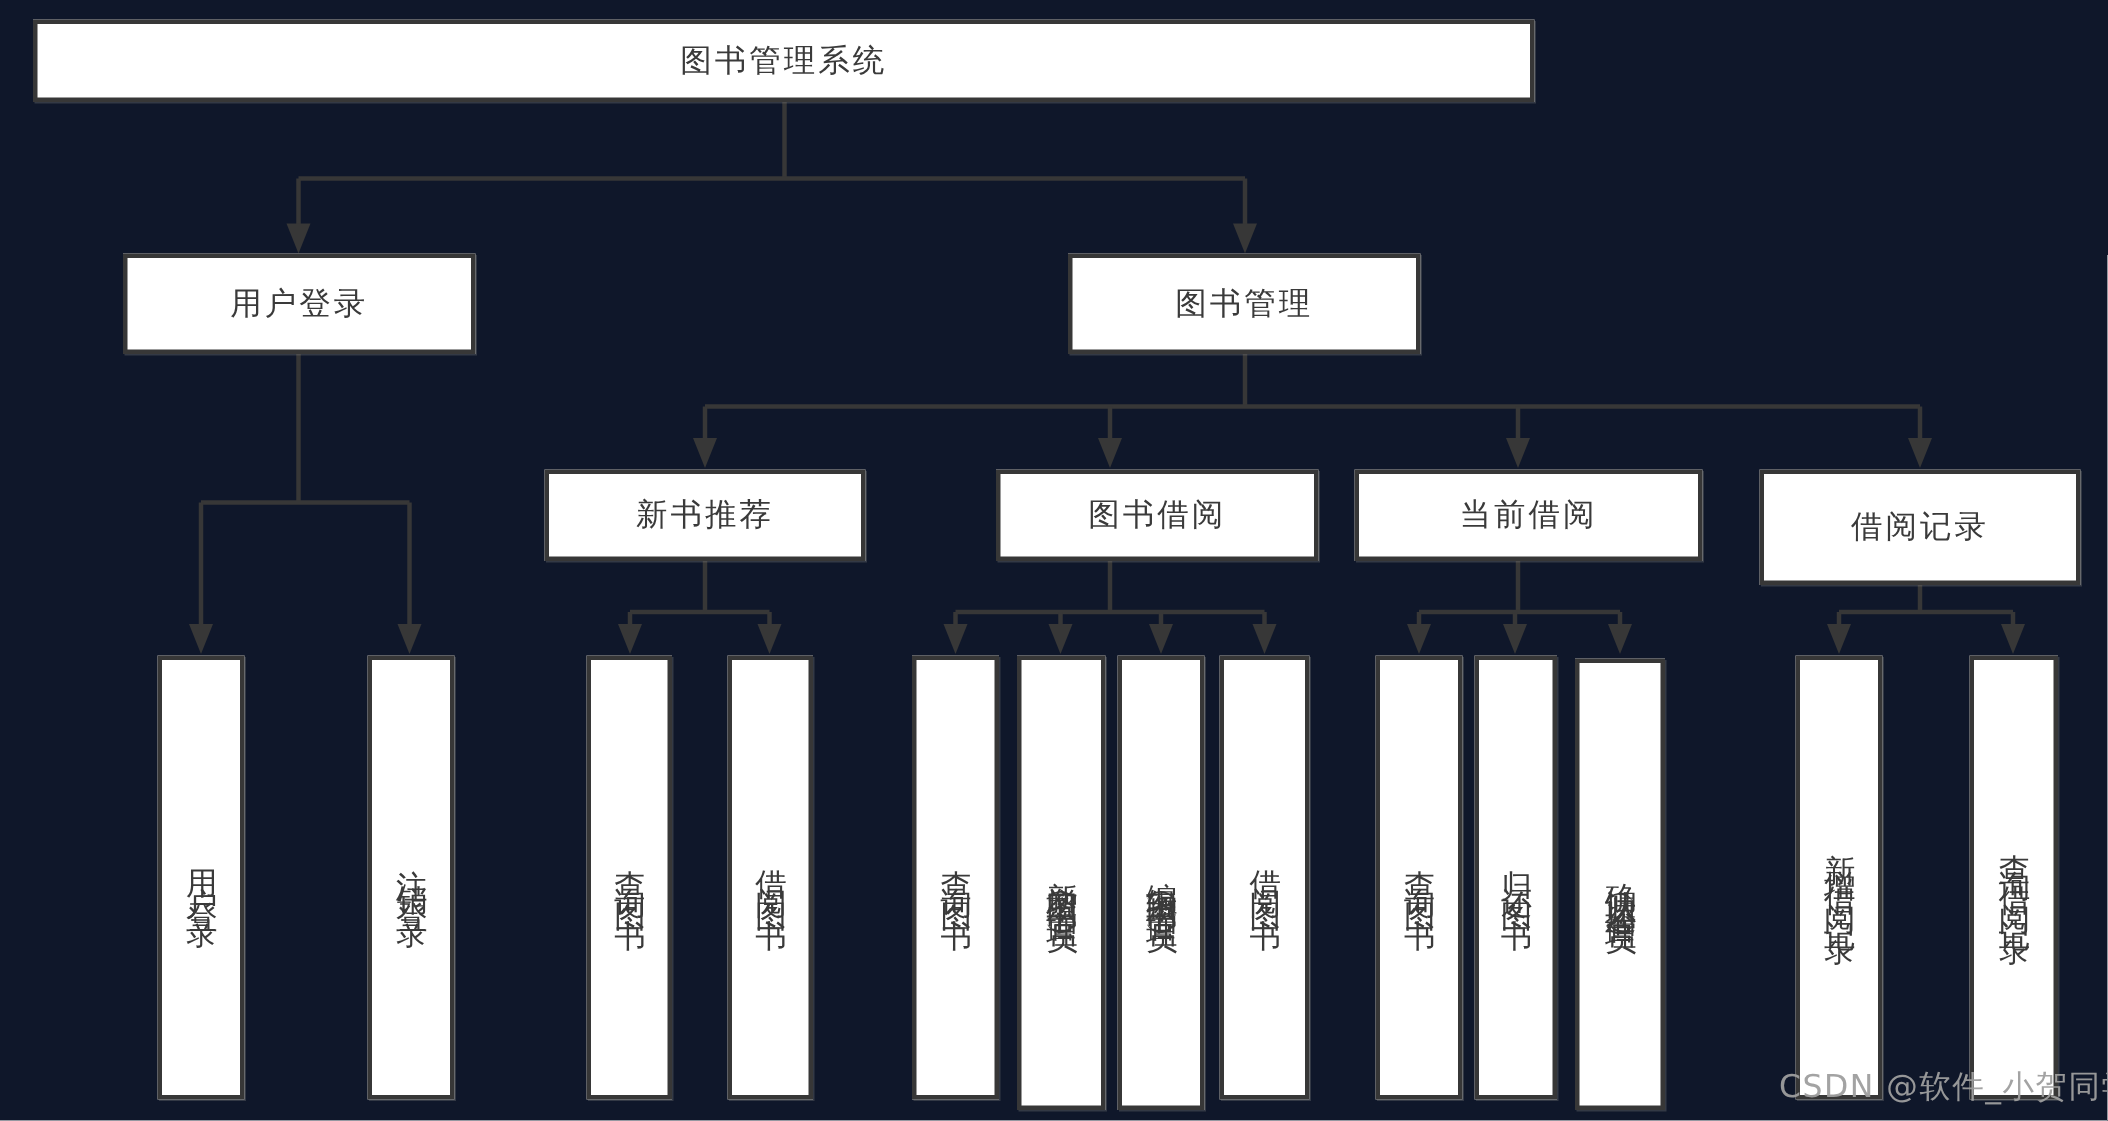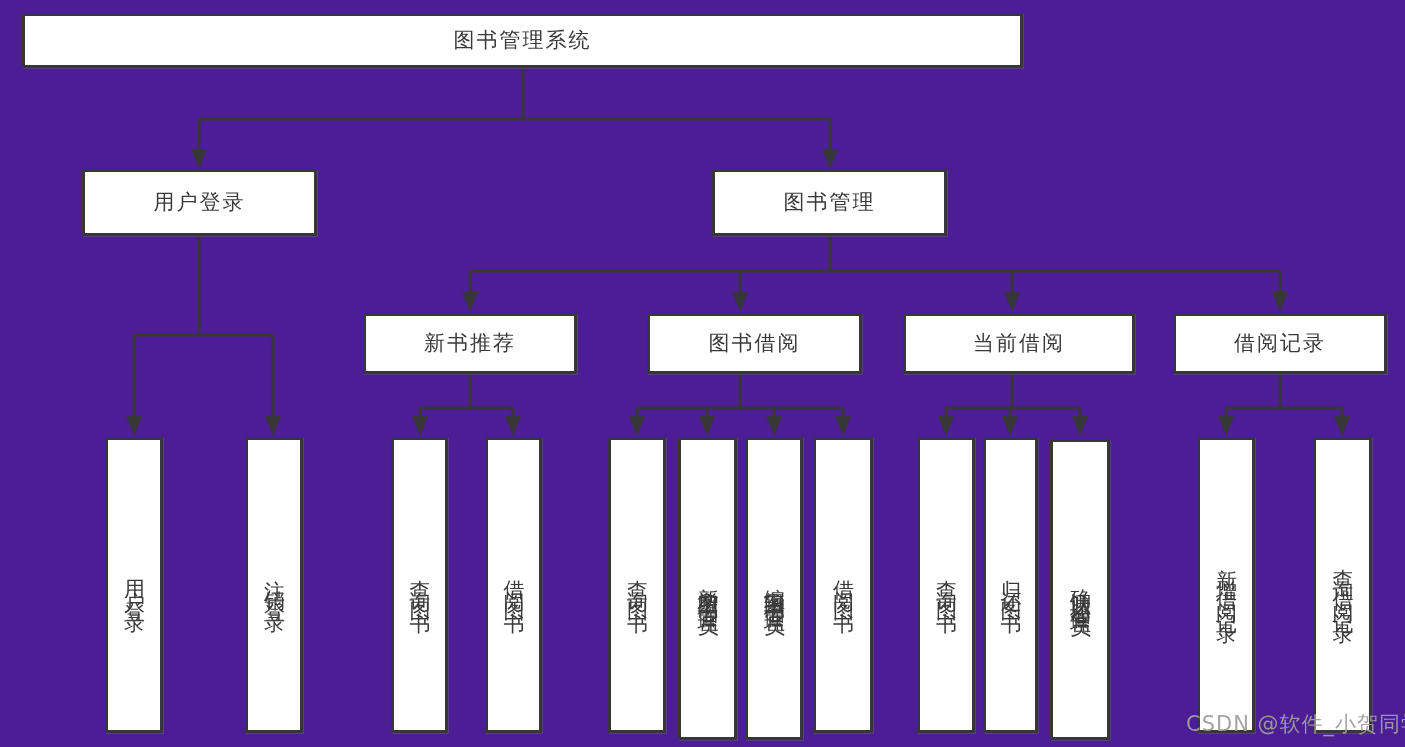--- a/index.html
+++ b/index.html
@@ -4,21 +4,21 @@
 <style>
   html, body {
     margin: 0;
     padding: 0;
     background: #ffffff;
   }
   #canvas {
     position: relative;
     width: 1405px;
     height: 747px;
-    background: #4c1d95;
+    background: #0f172a;
     font-family: "DejaVu Sans", "Liberation Sans", sans-serif;
     overflow: hidden;
   }
   #connectors {
     position: absolute;
     left: 0; top: 0;
     width: 1405px;
     height: 747px;
     pointer-events: none;
   }
@@ -133,23 +133,23 @@
       <polygon points="1334,416 1350,416 1342,436"></polygon>
     </g>
   </svg>
 
   <div class="node h-node" style="left:22px; top:13px; width:1001px; height:55px;">图书管理系统</div>
 
   <div class="node h-node" style="left:82px; top:169px; width:235px; height:67px;">用户登录</div>
   <div class="node h-node" style="left:363px; top:313px; width:214px; height:61px;">新书推荐</div>
 
   <div class="node h-node" style="left:712px; top:169px; width:235px; height:67px;">图书管理</div>
-  <div class="node h-node" style="left:647px; top:313px; width:215px; height:61px;">图书借阅</div>
+  <div class="node h-node" style="left:664px; top:313px; width:215px; height:61px;">图书借阅</div>
   <div class="node h-node" style="left:903px; top:313px; width:232px; height:61px;">当前借阅</div>
-  <div class="node h-node" style="left:1173px; top:313px; width:214px; height:61px;">借阅记录</div>
+  <div class="node h-node" style="left:1173px; top:313px; width:214px; height:77px;">借阅记录</div>
 
   <div class="node leaf" style="left:105px; top:437px; width:58px; height:296px;">用户登录</div>
   <div class="node leaf" style="left:245px; top:437px; width:58px; height:296px;">注销登录</div>
 
   <div class="node leaf" style="left:391px; top:437px; width:57px; height:296px;">查询图书</div>
   <div class="node leaf" style="left:485px; top:437px; width:57px; height:296px;">借阅图书</div>
 
   <div class="node leaf" style="left:608px; top:437px; width:58px; height:296px;">查询图书</div>
   <div class="node leaf long" style="left:678px; top:437px; width:59px; height:303px;">新增图书（管理员）</div>
   <div class="node leaf long" style="left:745px; top:437px; width:58px; height:303px;">编辑图书（管理员）</div>

